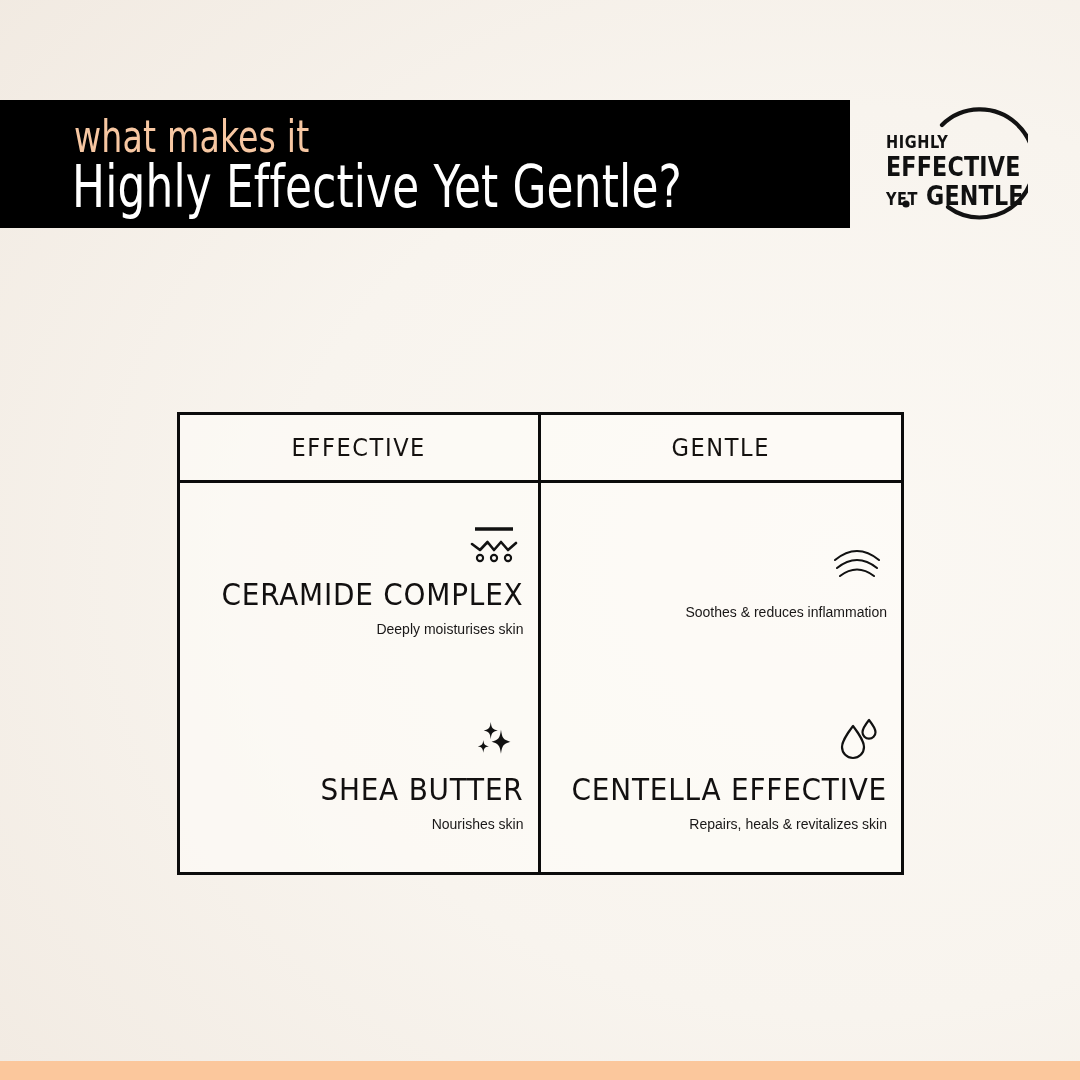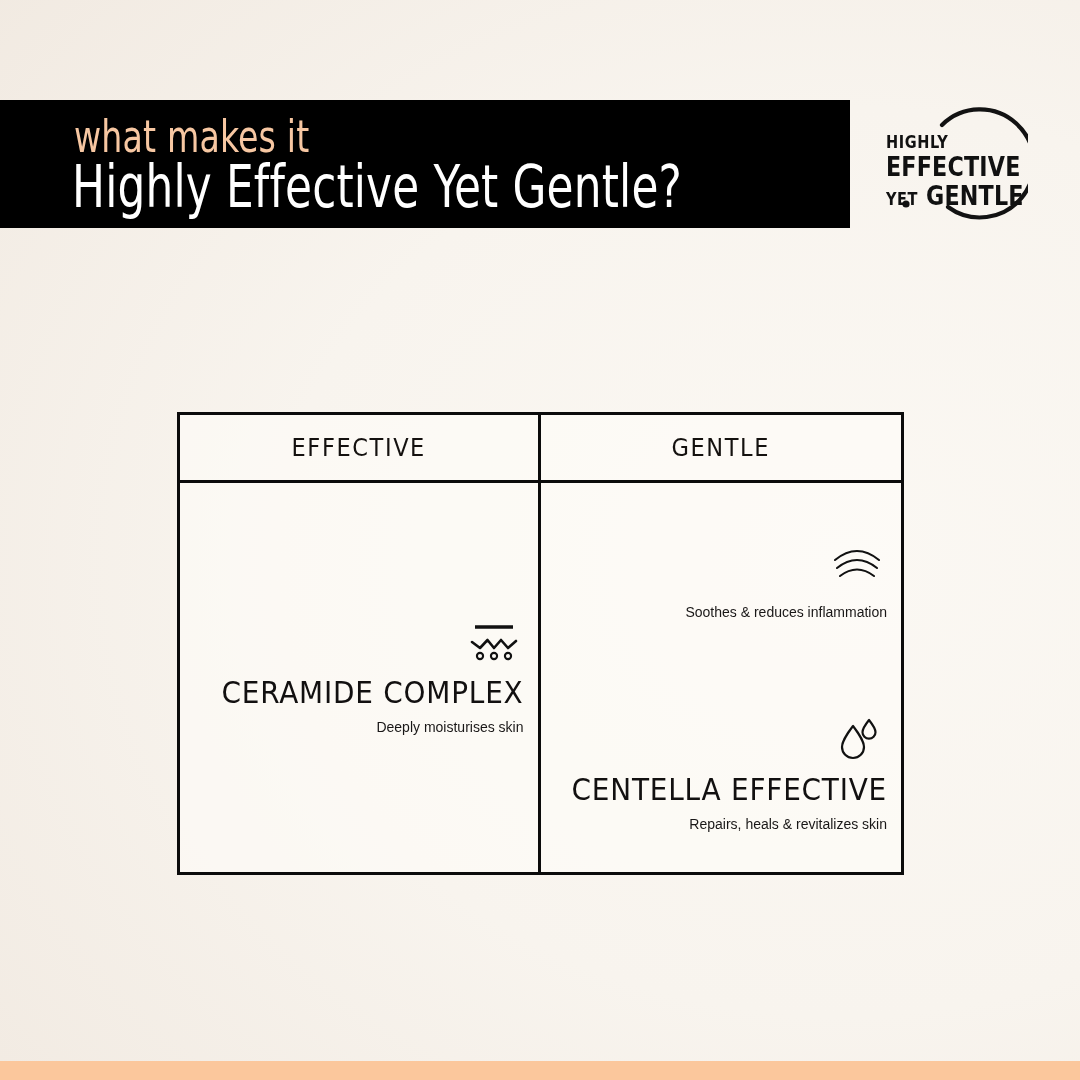--- a/index.html
+++ b/index.html
@@ -224,20 +224,31 @@
               <path d="M 8 21 L 16 27 L 23.5 19 L 30 27 L 37 19 L 44 27 L 52 20" fill="none" stroke="#111" stroke-width="2.6" stroke-linejoin="round" stroke-linecap="round"></path>
               <circle cx="16" cy="35" r="3.1" fill="none" stroke="#111" stroke-width="2.1"></circle>
               <circle cx="30" cy="35" r="3.1" fill="none" stroke="#111" stroke-width="2.1"></circle>
               <circle cx="44" cy="35" r="3.1" fill="none" stroke="#111" stroke-width="2.1"></circle>
             </svg>
           </div>
           <div class="ing-name">CERAMIDE COMPLEX</div>
           <div class="ing-desc">Deeply moisturises skin</div>
         </div>
 
+        <div class="ingredient">
+          <div class="ing-icon">
+            <svg width="60" height="44" viewBox="0 0 60 44">
+              <path d="M 26 4 C 27 12 28 13 35 15 C 28 17 27 18 26 26 C 25 18 24 17 17 15 C 24 13 25 12 26 4 Z" fill="#111" transform="translate(1,-1) scale(0.78) translate(7,5)"></path>
+              <path d="M 38 14 C 39.4 24 40.6 25.4 49 28 C 40.6 30.6 39.4 32 38 42 C 36.6 32 35.4 30.6 27 28 C 35.4 25.4 36.6 24 38 14 Z" fill="#111" transform="scale(0.86) translate(5,2)"></path>
+              <path d="M 20 27 C 20.7 32 21.3 32.7 26 34 C 21.3 35.3 20.7 36 20 41 C 19.3 36 18.7 35.3 14 34 C 18.7 32.7 19.3 32 20 27 Z" fill="#111" transform="scale(0.92) translate(1,-1)"></path>
+            </svg>
+          </div>
+          <div class="ing-name">SHEA BUTTER</div>
+          <div class="ing-desc">Nourishes skin</div>
+        </div>
 
       </div>
 
       <div class="col">
 
         <div class="ingredient">
           <div class="ing-icon">
             <svg width="60" height="42" viewBox="0 0 60 42">
               <path d="M 8 20 Q 30 2 52 20" fill="none" stroke="#111" stroke-width="2.1" stroke-linecap="round"></path>
               <path d="M 10 28 Q 30 12 50 28" fill="none" stroke="#111" stroke-width="2.1" stroke-linecap="round"></path>

